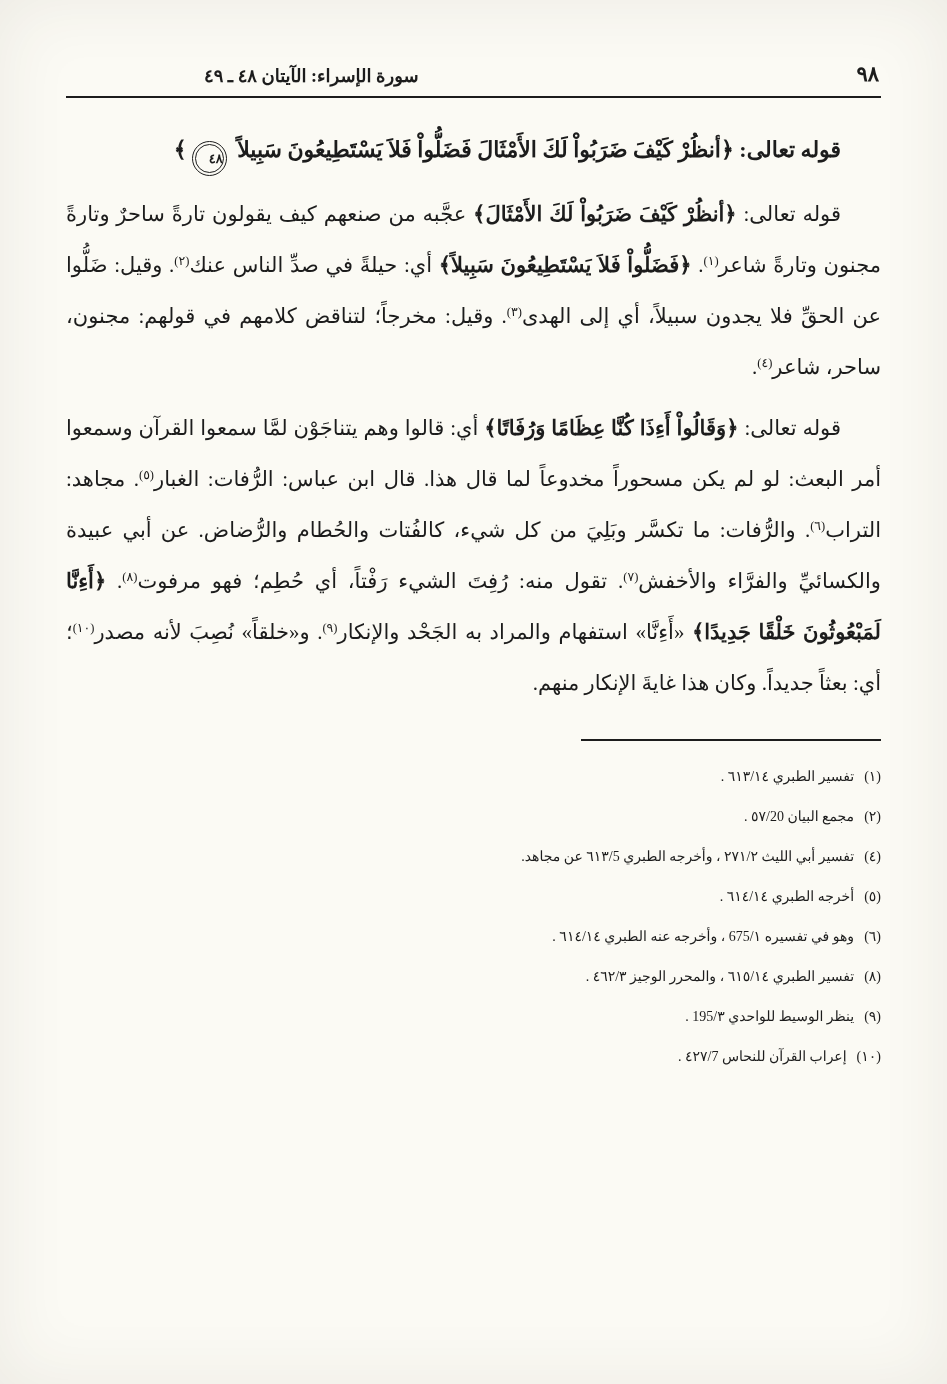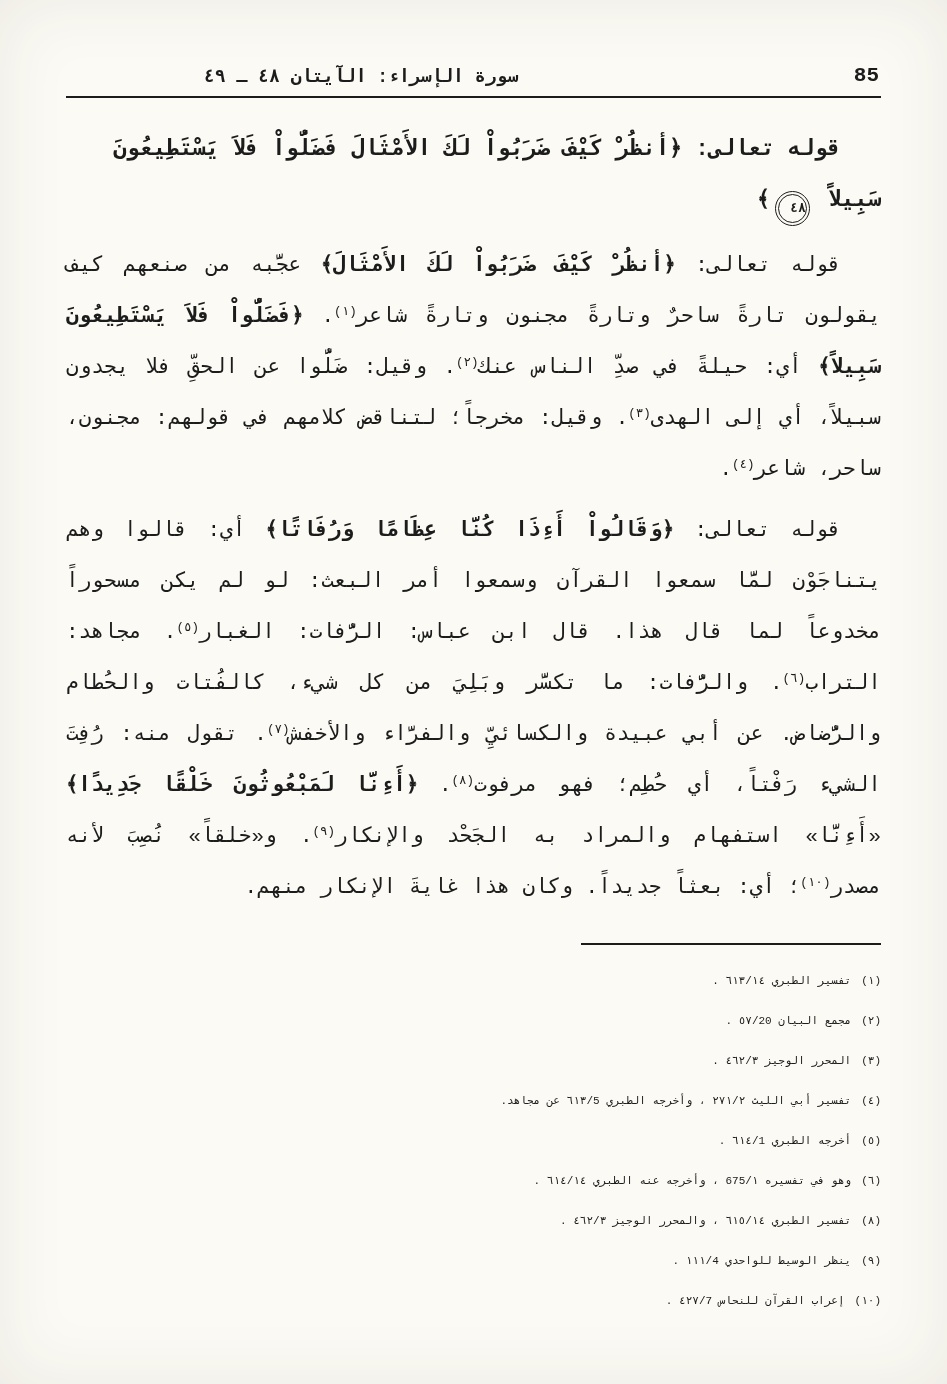--- a/index.html
+++ b/index.html
@@ -7,21 +7,21 @@
     --paper:#fbfaf4;
     --ink:#1c1c1c;
   }
   html,body{margin:0;padding:0;background:#e8e6e0;}
   .page{
     position:relative;
     width:947px;height:1384px;
     margin:0 auto;
     background:var(--paper);
     color:var(--ink);
-    font-family:Liberation Mono, monospace;
+    font-family:Liberation Serif, serif;
     direction:rtl;
     box-sizing:border-box;
     padding:54px 66px 40px 66px;
     overflow:hidden;
     box-shadow:inset 0 0 70px rgba(60,55,40,.08);
   }
   
   .header{
     position:relative;
     height:42px;
@@ -71,50 +71,49 @@
     vertical-align:-6px;
   }
   
   .fn-divider{
     width:300px;height:0;
     border-top:2px solid var(--ink);
     margin:30px 0 16px auto; 
   }
   .footnotes{direction:rtl;}
   .footnote{
-    font-size:11px;
+    font-size:14px;
     line-height:40px;
     padding-right:48px;
     text-indent:-48px;
   }
   .fn-marker{margin-left:10px;}
 </style>
 </head>
 <body>
 
 <div class="page">
 
   <header class="header">
     <div class="header-title">سورة الإسراء: الآيتان ٤٨ ـ ٤٩</div>
-    <div class="page-number">85</div>
+    <div class="page-number">٩٨</div>
   </header>
 
   <main class="body-text">
       <div class="para heading"><span class="qawluhu">قوله تعالى: </span><span class="verse">﴿أنظُرْ كَيْفَ ضَرَبُواْ لَكَ الأَمْثَالَ فَضَلُّواْ فَلاَ يَسْتَطِيعُونَ سَبِيلاً </span><span class="ayah-num">٤٨</span><span class="verse">﴾</span></div>
       <div class="para body-para"><span class="text">قوله تعالى: </span><span class="verse">﴿أنظُرْ كَيْفَ ضَرَبُواْ لَكَ الأَمْثَالَ﴾</span><span class="text"> عجَّبه من صنعهم كيف يقولون تارةً ساحرٌ وتارةً مجنون وتارةً شاعر</span><sup class="fnref">(١)</sup><span class="text">. </span><span class="verse">﴿فَضَلُّواْ فَلاَ يَسْتَطِيعُونَ سَبِيلاً﴾</span><span class="text"> أي: حيلةً في صدِّ الناس عنك</span><sup class="fnref">(٢)</sup><span class="text">. وقيل: ضَلُّوا عن الحقِّ فلا يجدون سبيلاً، أي إلى الهدى</span><sup class="fnref">(٣)</sup><span class="text">. وقيل: مخرجاً؛ لتناقض كلامهم في قولهم: مجنون، ساحر، شاعر</span><sup class="fnref">(٤)</sup><span class="text">.</span></div>
       <div class="para body-para"><span class="text">قوله تعالى: </span><span class="verse">﴿وَقَالُواْ أَءِذَا كُنَّا عِظَامًا وَرُفَاتًا﴾</span><span class="text"> أي: قالوا وهم يتناجَوْن لمَّا سمعوا القرآن وسمعوا أمر البعث: لو لم يكن مسحوراً مخدوعاً لما قال هذا. قال ابن عباس: الرُّفات: الغبار</span><sup class="fnref">(٥)</sup><span class="text">. مجاهد: التراب</span><sup class="fnref">(٦)</sup><span class="text">. والرُّفات: ما تكسَّر وبَلِيَ من كل شيء، كالفُتات والحُطام والرُّضاض. عن أبي عبيدة والكسائيِّ والفرَّاء والأخفش</span><sup class="fnref">(٧)</sup><span class="text">. تقول منه: رُفِتَ الشيء رَفْتاً، أي حُطِم؛ فهو مرفوت</span><sup class="fnref">(٨)</sup><span class="text">. </span><span class="verse">﴿أَءِنَّا لَمَبْعُوثُونَ خَلْقًا جَدِيدًا﴾</span><span class="text"> «أَءِنَّا» استفهام والمراد به الجَحْد والإنكار</span><sup class="fnref">(٩)</sup><span class="text">. و«خلقاً» نُصِبَ لأنه مصدر</span><sup class="fnref">(١٠)</sup><span class="text">؛ أي: بعثاً جديداً. وكان هذا غايةَ الإنكار منهم.</span></div>
     </main>
 
   <div class="fn-divider"></div>
 
   <section class="footnotes">
       <div class="footnote"><span class="fn-marker">(١)</span><span class="fn-text">تفسير الطبري ٦١٣/١٤ .</span></div>
       <div class="footnote"><span class="fn-marker">(٢)</span><span class="fn-text">مجمع البيان ٥٧/20 .</span></div>
-      <div class="footnote"><span class="fn-marker">(٣)</span><span class="fn-text">المحرر الوجيز ٤٦٢/٣ .</span></div>
       <div class="footnote"><span class="fn-marker">(٤)</span><span class="fn-text">تفسير أبي الليث ٢٧١/٢ ، وأخرجه الطبري ٦١٣/5 عن مجاهد.</span></div>
-      <div class="footnote"><span class="fn-marker">(٥)</span><span class="fn-text">أخرجه الطبري ٦١٤/1 .</span></div>
+      <div class="footnote"><span class="fn-marker">(٥)</span><span class="fn-text">أخرجه الطبري ٦١٤/١٤ .</span></div>
       <div class="footnote"><span class="fn-marker">(٦)</span><span class="fn-text">وهو في تفسيره 675/١ ، وأخرجه عنه الطبري ٦١٤/١٤ .</span></div>
       <div class="footnote"><span class="fn-marker">(٨)</span><span class="fn-text">تفسير الطبري ٦١٥/١٤ ، والمحرر الوجيز ٤٦٢/٣ .</span></div>
-      <div class="footnote"><span class="fn-marker">(٩)</span><span class="fn-text">ينظر الوسيط للواحدي ١١١/4 .</span></div>
+      <div class="footnote"><span class="fn-marker">(٩)</span><span class="fn-text">ينظر الوسيط للواحدي 195/٣ .</span></div>
       <div class="footnote"><span class="fn-marker">(١٠)</span><span class="fn-text">إعراب القرآن للنحاس ٤٢٧/7 .</span></div>
     </section>
 
 </div>
 
 </body></html>

